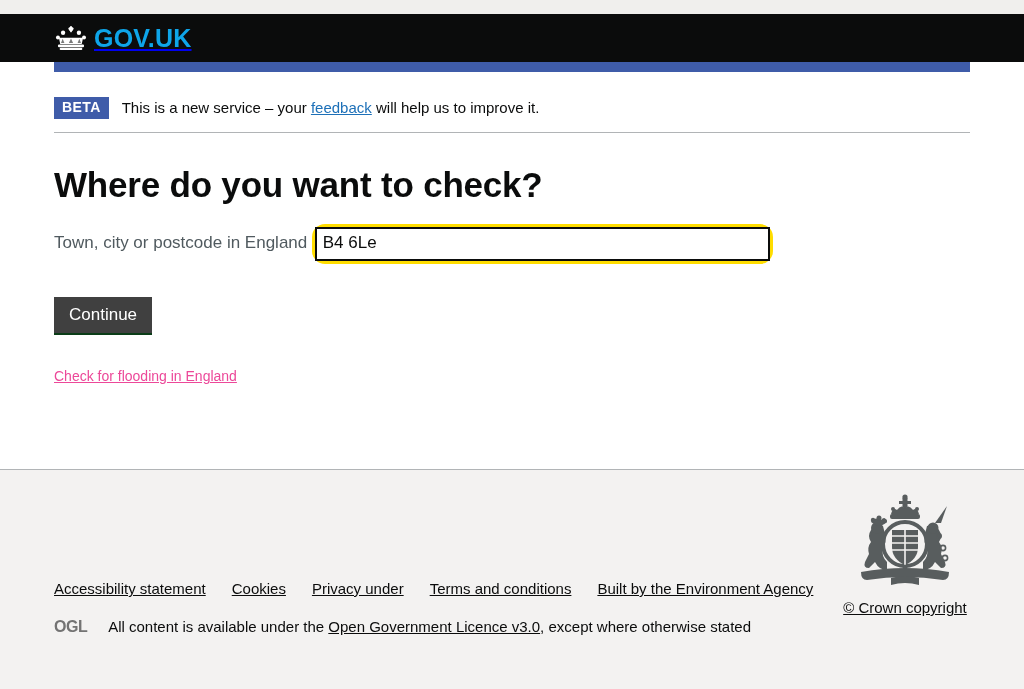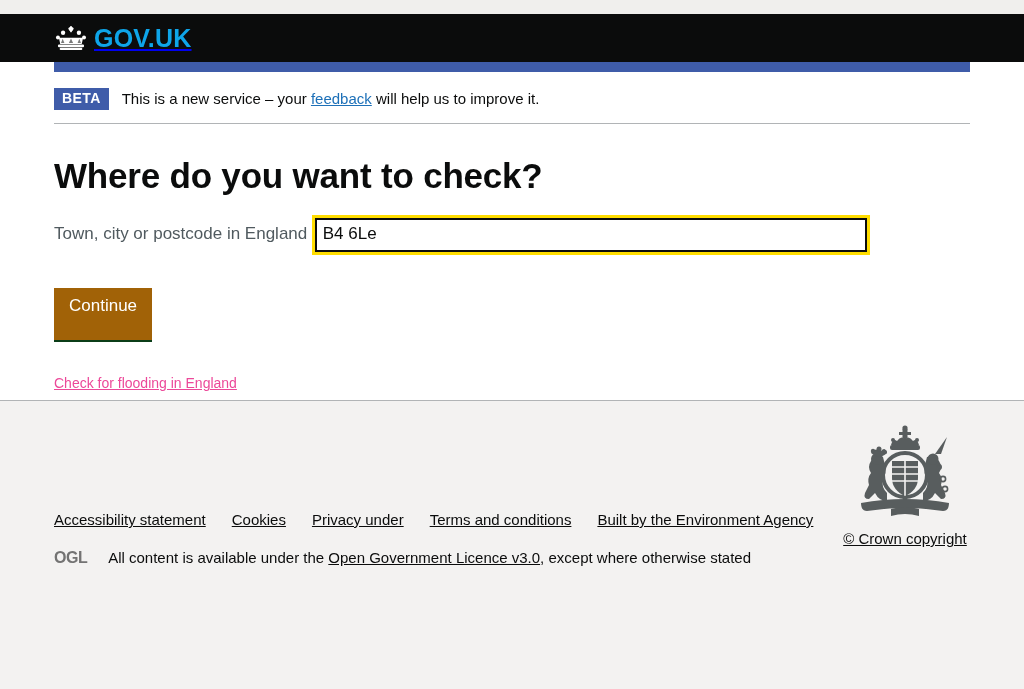--- a/index.html
+++ b/index.html
@@ -46,21 +46,21 @@
   .blue-bar { height: 10px; background: #3f5ca9; max-width: 916px; }
 
   
   .container { padding-left: 54px; padding-right: 54px; }
   .inner { max-width: 916px; }
 
   
   .phase-banner {
     display: flex;
     align-items: center;
-    padding-top: 16px;
+    padding-top: 25px;
     padding-bottom: 13px;
     border-bottom: 1px solid #b1b4b6;
   }
   .phase-tag {
     background: #3f5ca9;
     color: #ffffff;
     font-size: 14px;
     font-weight: 700;
     letter-spacing: .4px;
     padding: 3px 8px 4px 8px;
@@ -91,66 +91,67 @@
     margin-top: 20px;
     line-height: 1.2;
   }
 
   
   .input-focus-wrap {
     margin-top: 19px;
     display: inline-block;
     background: #ffdd00;
     padding: 3px;
-    width: 558px;
+    width: 461px;
+    border-radius: 13px;
   }
   .text-input {
     display: block;
     width: 100%;
     height: 34px;
     border: 2px solid #0b0c0c;
     background: #ffffff;
     font-family: "Liberation Sans", sans-serif;
     font-size: 17px;
     color: #0b0c0c;
     padding: 2px 6px 3px 6px;
     line-height: 1.2;
     outline: none;
   }
 
   
   .btn-continue {
     margin-top: 33px;
     display: inline-block;
-    background: #a16207;
+    background: #404040;
     color: #ffffff;
     border: none;
     border-bottom: 2px solid #0b3d18;
     font-family: "Liberation Sans", sans-serif;
     font-size: 17px;
-    padding: 8px 15px 24px 15px;
+    padding: 8px 15px 8px 15px;
     cursor: pointer;
     line-height: 1.2;
   }
 
   
   .body-link-wrap { margin-top: 32px; }
   a.body-link {
     color: #ec4899;
     font-size: 14px;
     text-decoration: underline;
   }
 
   
   .footer {
     position: absolute;
     left: 0; right: 0; bottom: 0;
     background: #f3f2f1;
     border-top: 1px solid #b1b4b6;
-    height: 289px;
+    height: 220px;
   }
   .footer-inner {
     padding: 0 54px;
     position: relative;
     height: 100%;
   }
   .footer-links {
     position: absolute;
     left: 54px;
     top: 110px;

